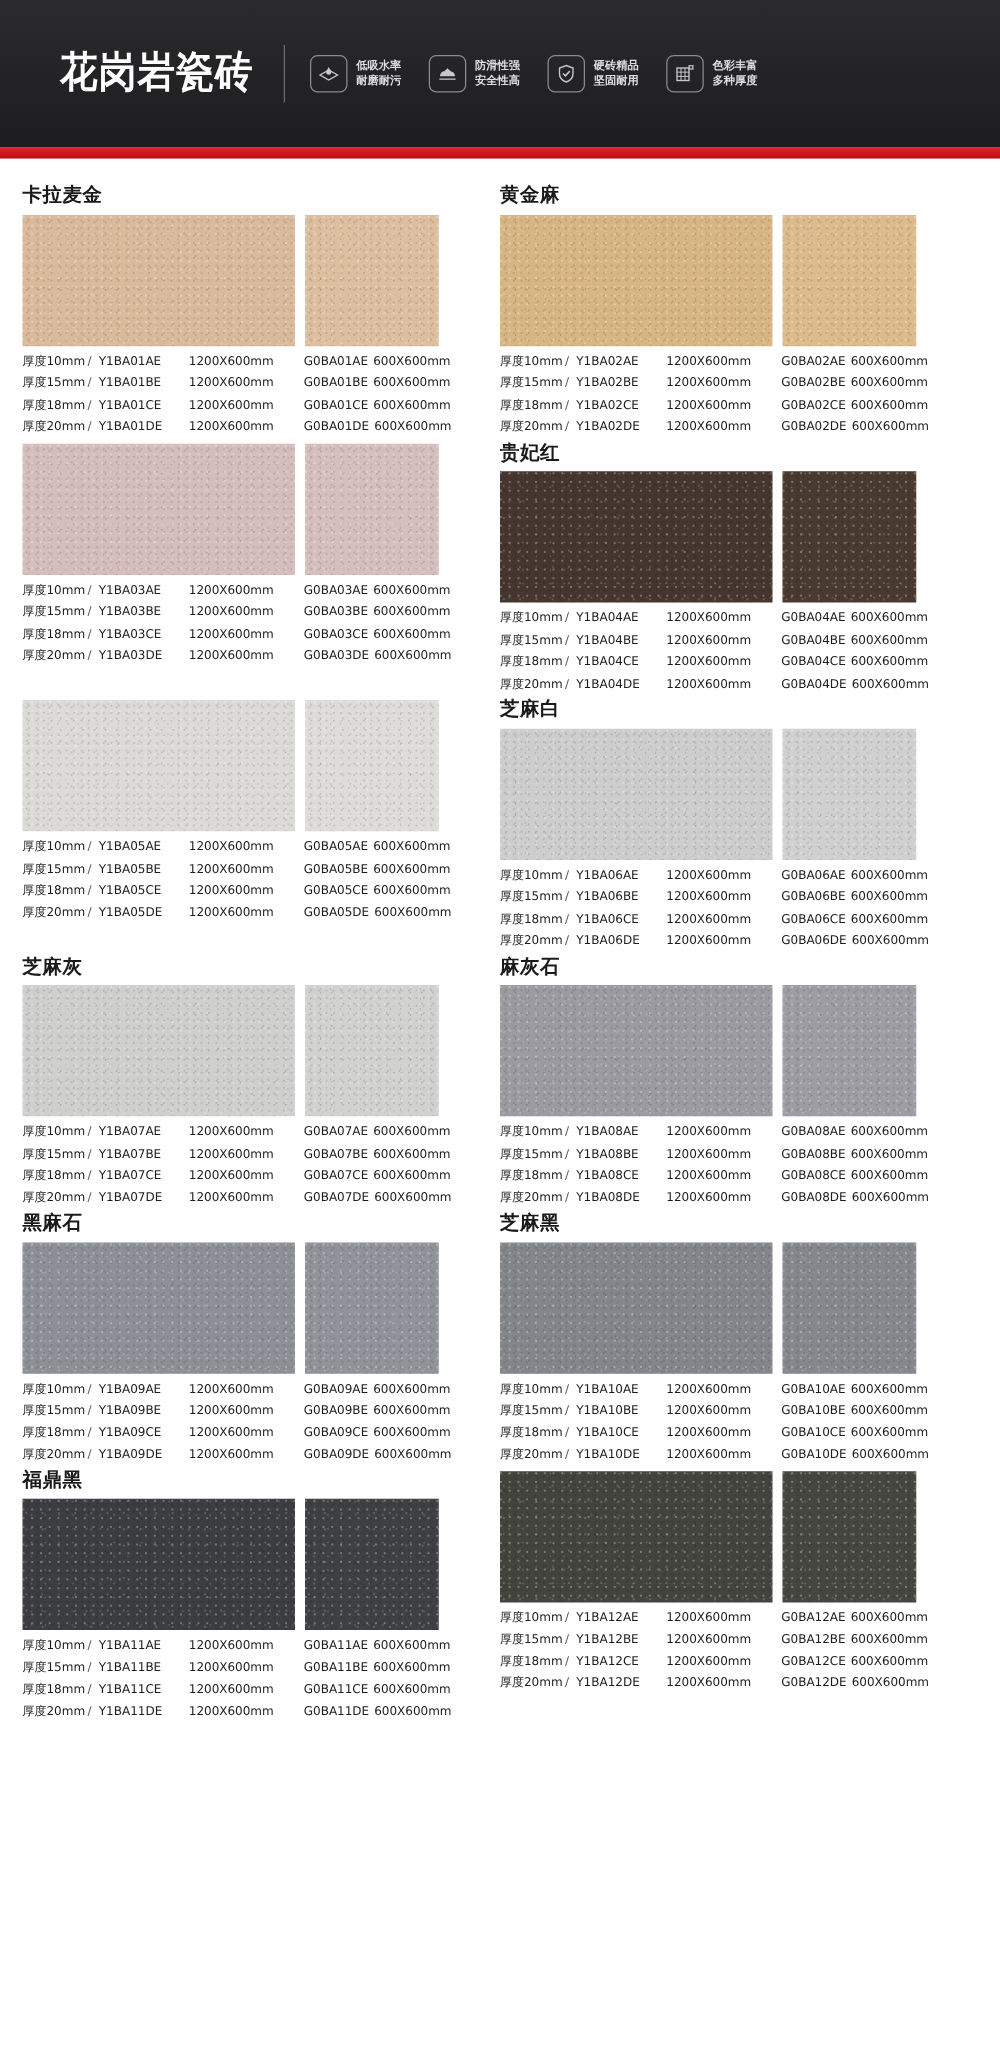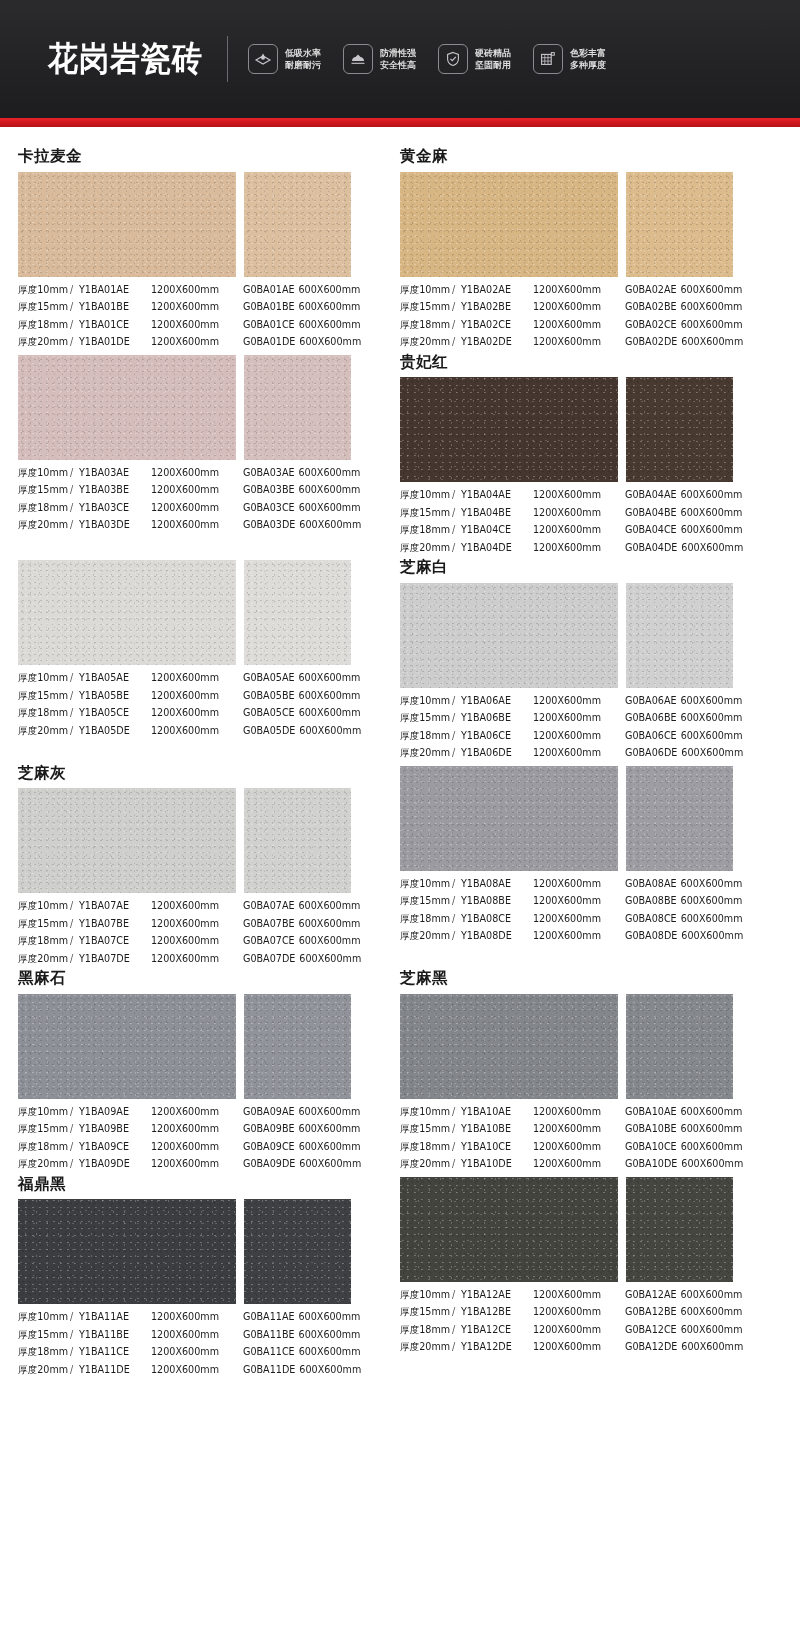--- a/index.html
+++ b/index.html
@@ -530,20 +530,21 @@
         <span class="c-slash">/</span>
         <span class="c-code">Y1BA07DE</span>
         <span class="c-size">1200X600mm</span>
         <span class="c-code2">G0BA07DE</span>
         <span style="width:4px;flex:none"></span>
         <span class="c-size2">600X600mm</span>
       </div>
         </div>
       </div>
       <div class="pcell right">
+      <div class="pname">麻灰石</div>
       <div class="swatches">
         <div class="sw-wide" style="background:#9b9ba1">
             <div class="grain"></div>
           </div>
         <div class="sw-sq" style="background:#9d9da3">
             <div class="grain"></div>
           </div>
       </div>
       <div class="specs">
       <div class="spec-row">

